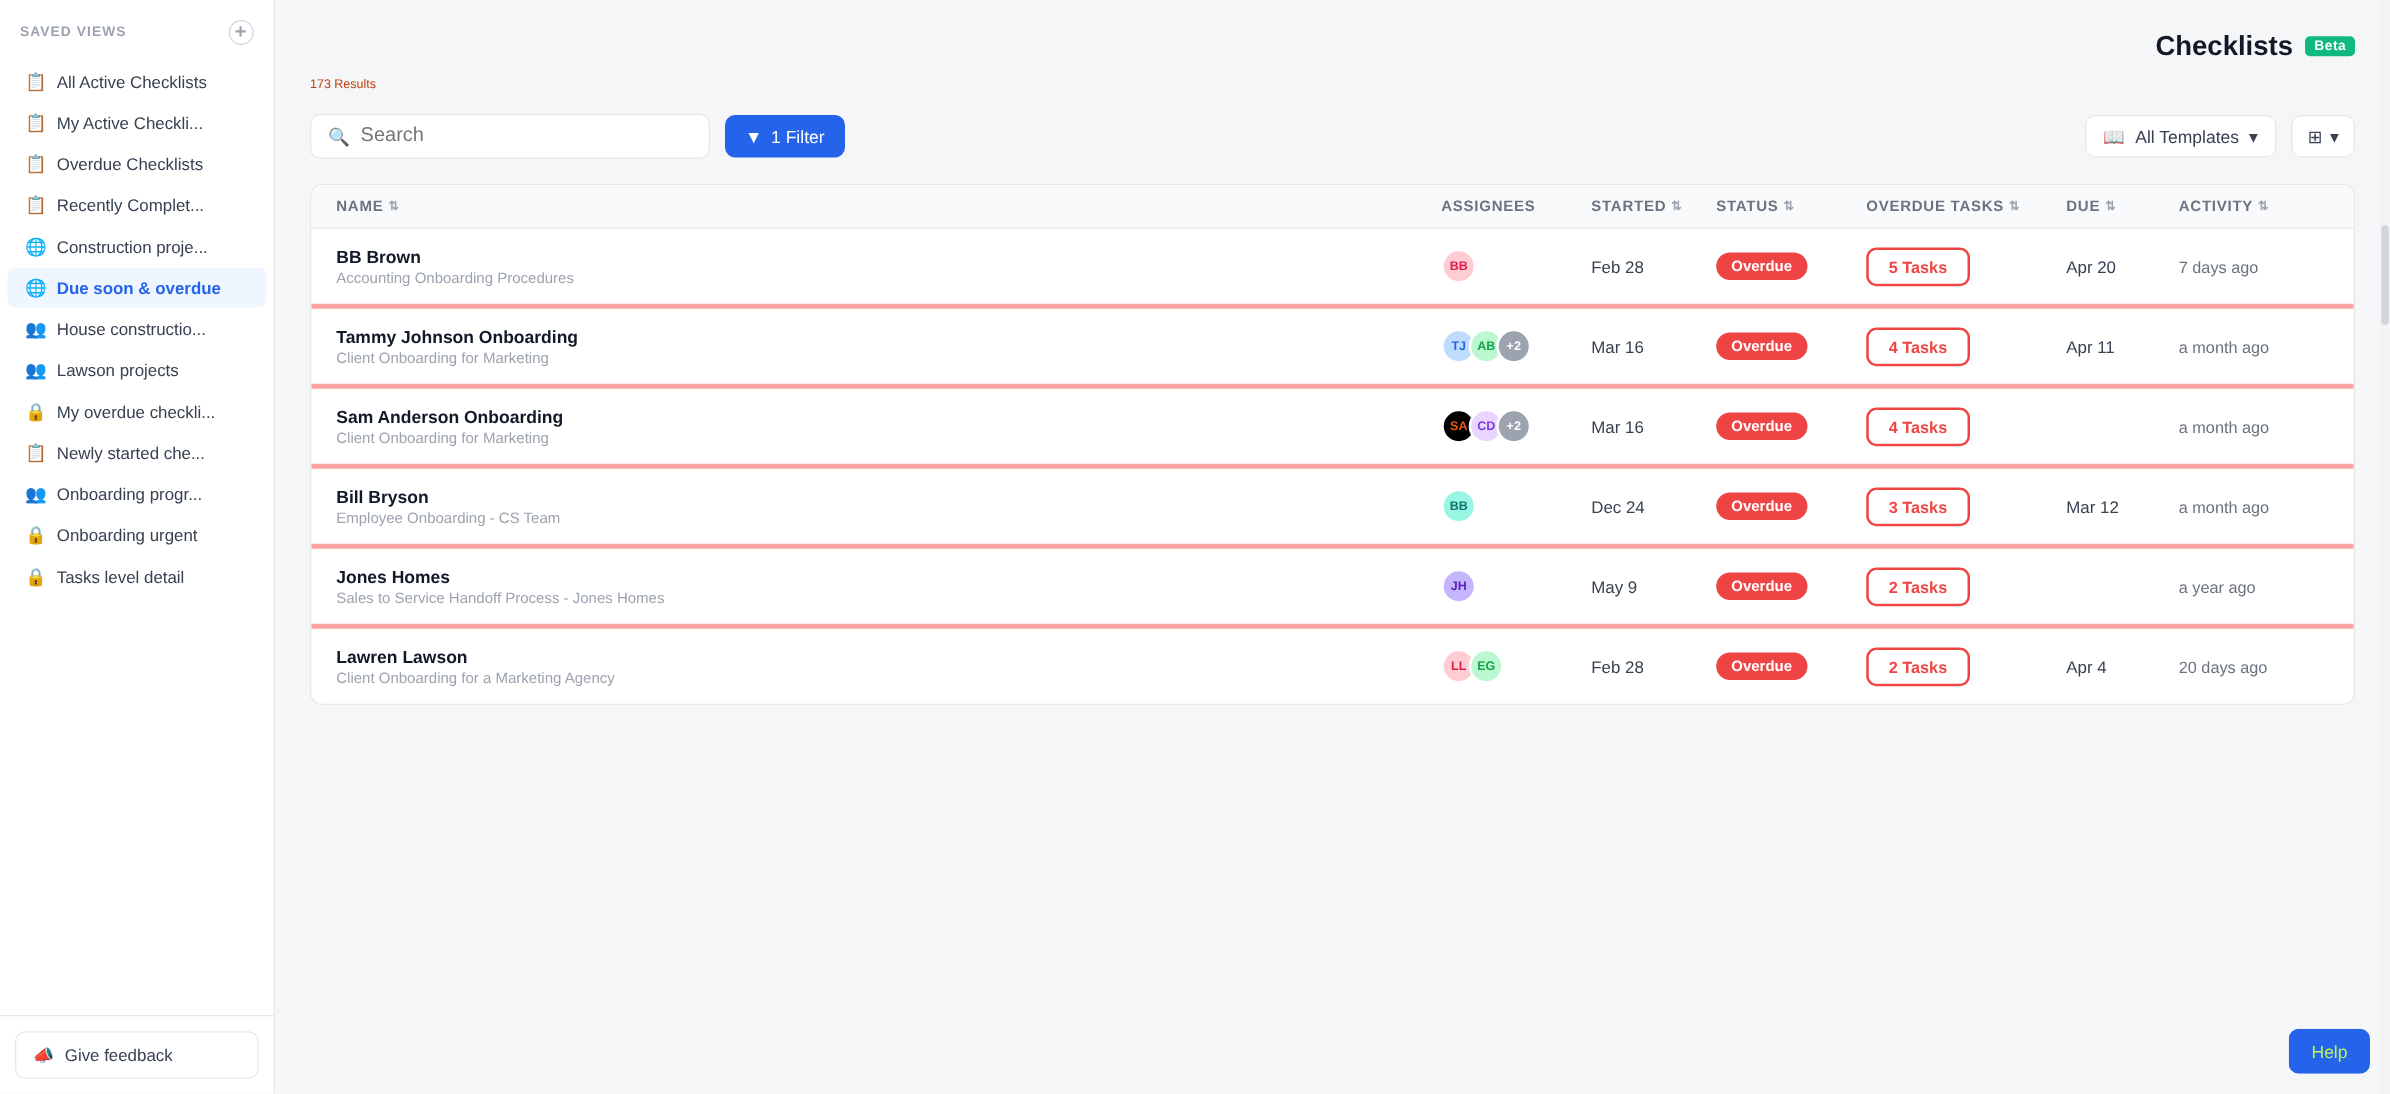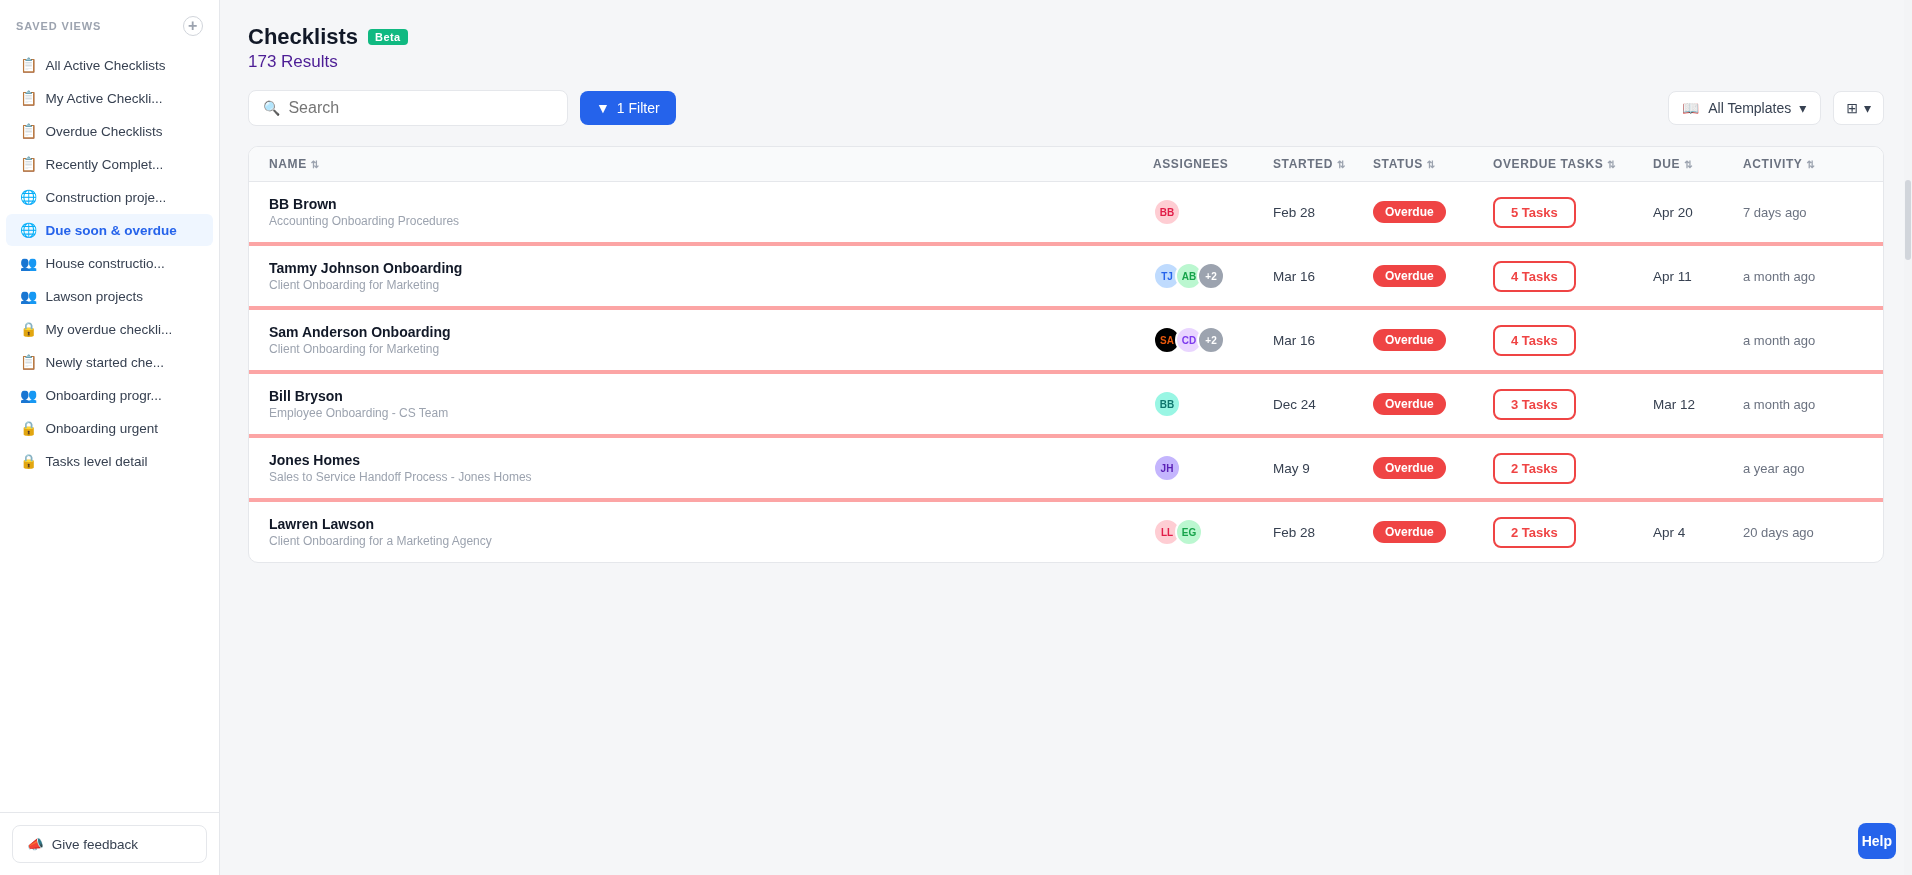--- a/index.html
+++ b/index.html
@@ -72,39 +72,40 @@
       overflow: auto;
       background: #f5f6f8;
       padding: 24px 28px;
     }
 
     
     .page-header {
       display: flex;
       align-items: center;
       gap: 10px;
-      margin-bottom: 2px;
+      margin-bottom: 12px;
+      justify-content: flex-end;
     }
     .page-title {
       font-size: 22px;
       font-weight: 700;
       color: #111827;
     }
     .beta-badge {
       background: #10b981;
       color: #fff;
       font-size: 11px;
       font-weight: 600;
       padding: 2px 7px;
       border-radius: 4px;
       letter-spacing: 0.04em;
     }
     .results-count {
-      font-size: 17px;
-      color: #4c1d95;
+      font-size: 10px;
+      color: #c2410c;
       margin-bottom: 18px;
     }
 
     
     .toolbar {
       display: flex;
       align-items: center;
       gap: 12px;
       margin-bottom: 20px;
     }
@@ -270,26 +271,26 @@
       border-radius: 4px;
       left: 1px;
     }
 
     
     .help-btn {
       position: fixed;
       bottom: 16px;
       right: 16px;
       background: #2563eb;
-      color: #ffffff;
+      color: #bef264;
       border: none;
       border-radius: 8px;
-      padding: 10px 4px;
+      padding: 10px 18px;
       font-size: 14px;
-      font-weight: 700;
+      font-weight: 400;
       cursor: pointer;
     }
   </style>
 </head>
 <body>
 
 <div id="sidebar">
   <div id="sidebar-header">
     <span>SAVED VIEWS</span>
     <div class="add-icon">+</div>

